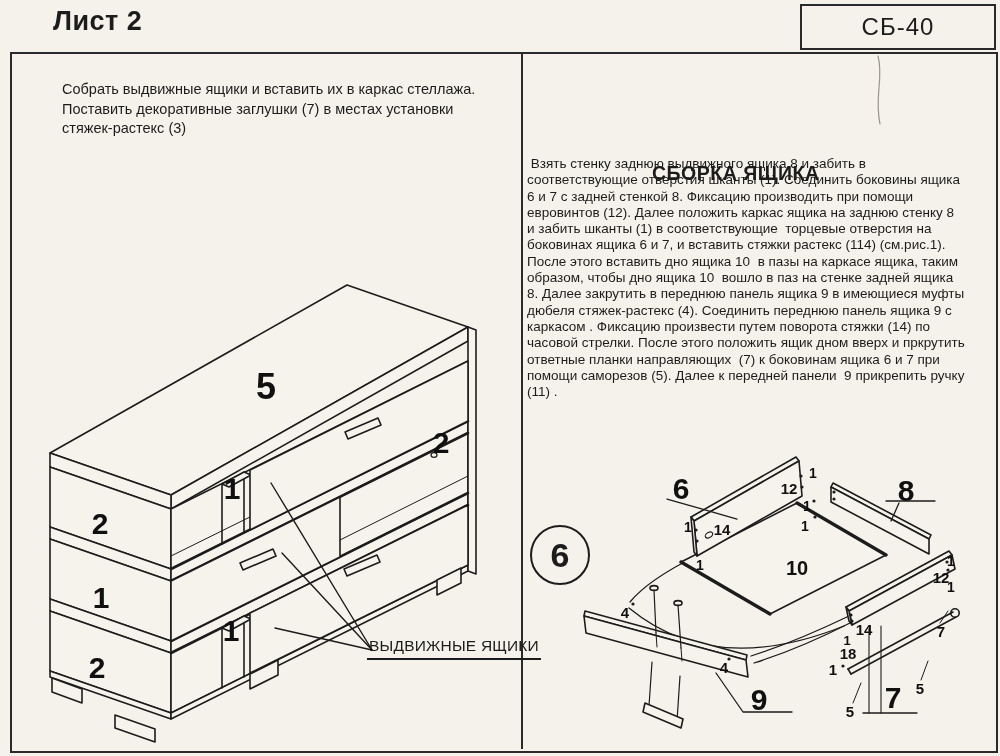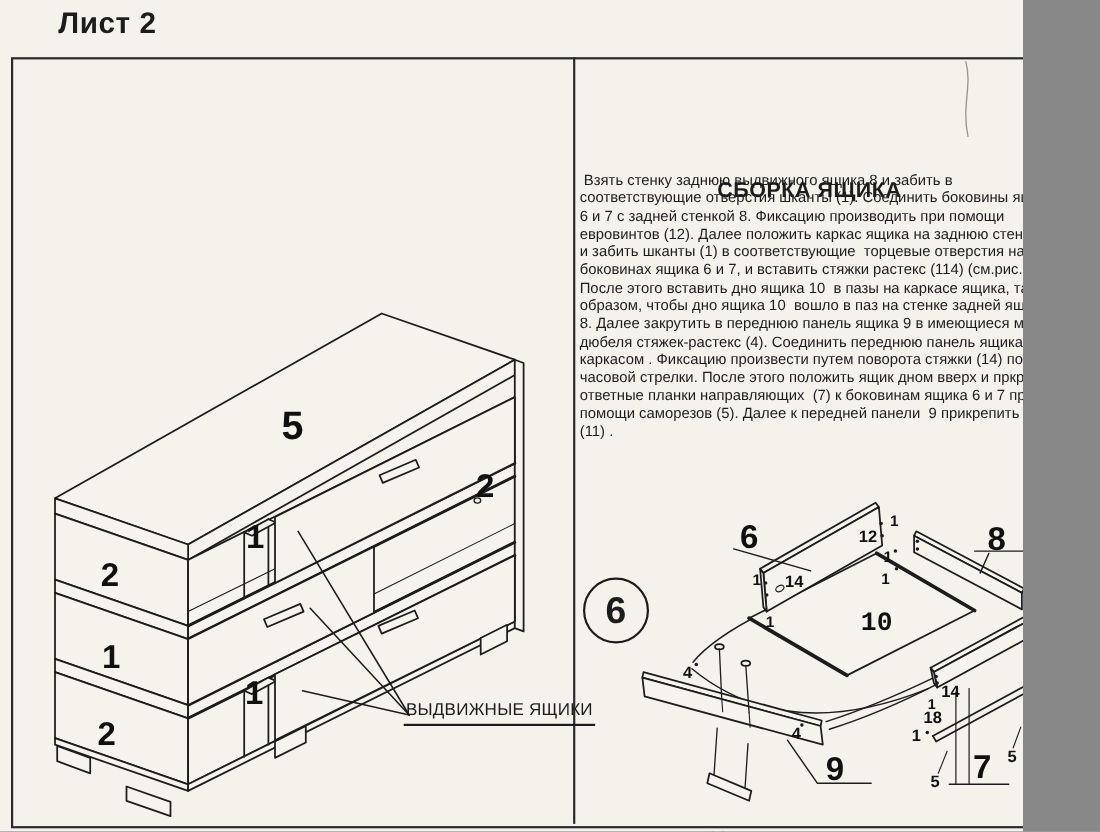--- a/index.html
+++ b/index.html
@@ -1,18 +1,18 @@
 <!DOCTYPE html>
 <html style="--ink: #1c1c1c; --paper: #f5f2eb;"><head>
 <meta charset="utf-8">
 <style>
   :root { --ink:#1c1c1c; --paper:#f5f2eb; }
   html,body { margin:0; padding:0; background:#888; }
   .page {
-    position:relative; width:930px; height:756px; overflow:hidden;
+    position:relative; width:1000px; height:756px; overflow:hidden;
     background: var(--paper);
     font-family:"Liberation Sans","DejaVu Sans",sans-serif;
     color:var(--ink);
   }
   .sheet-label { position:absolute; left:53px; top:6px; font-size:27px; font-weight:bold; letter-spacing:.5px; }
   .code-box { position:absolute; left:800px; top:4px; width:192px; height:42px;
     border:2px solid #2a2a2a; display:flex; align-items:center; justify-content:center; }
   .code-box span { font-size:24px; letter-spacing:1px; }
   .main-box { position:absolute; left:10px; top:52px; width:984px; height:697px;
     border:2px solid #2a2a2a; }
@@ -30,20 +30,23 @@
   svg.lineart { position:absolute; left:0; top:0; }
   .lineart * { vector-effect:non-scaling-stroke; }
 </style>
 </head>
 <body>
 
 <div class="page">
 
   <div class="sheet-label">Лист 2</div>
 
+  <div class="code-box">
+    <span>СБ-40</span>
+  </div>
 
   <div class="main-box"></div>
   <div class="v-divider"></div>
 
   <svg class="lineart" width="1000" height="756" viewBox="0 0 1000 756" fill="none" stroke="#1c1c1c" stroke-width="1.6" stroke-linejoin="round" stroke-linecap="round">
 
     <g>
 
       <polygon points="50,453 347,285 468,327 171,495" fill="#f6f3ec"></polygon>
       <polygon points="171,495 468,327 468,341 171,509" fill="#f6f3ec"></polygon>
@@ -170,20 +173,23 @@
           <circle cx="948" cy="570" r="1.6"></circle>
         <circle cx="633" cy="604" r="1.6"></circle>
           <circle cx="729" cy="659" r="1.6"></circle>
         <circle cx="843" cy="666" r="1.6"></circle>
       </g>
 
       <path d="M878,56 C884,78 874,96 880,124" stroke="#9a958c" stroke-width="1.2"></path>
     </g>
   </svg>
 
+  <div class="intro-text">Собрать выдвижные ящики и вставить их в каркас стеллажа.
+Поставить декоративные заглушки (7) в местах установки
+стяжек-растекс (3)</div>
 
 
   <div class="drawers-callout">ВЫДВИЖНЫЕ ЯЩИКИ</div>
 
   <div class="right-title">СБОРКА ЯЩИКА</div>
 
   <div class="body-text"> Взять стенку заднюю выдвижного ящика 8 и забить в
 соответствующие отверстия шканты (1). Соединить боковины ящика
 6 и 7 с задней стенкой 8. Фиксацию производить при помощи
 евровинтов (12). Далее положить каркас ящика на заднюю стенку 8
@@ -208,21 +214,21 @@
       <span class="plabel" style="left: 441px; top: 443px; font-size: 30px;">2</span>
       <span class="plabel" style="left: 232px; top: 489px; font-size: 30px;">1</span>
       <span class="plabel" style="left: 100px; top: 524px; font-size: 30px;">2</span>
       <span class="plabel" style="left: 101px; top: 598px; font-size: 30px;">1</span>
       <span class="plabel" style="left: 231px; top: 631px; font-size: 30px;">1</span>
       <span class="plabel" style="left: 97px; top: 668px; font-size: 30px;">2</span>
     </div>
   <div>
       <span class="plabel" style="left: 681px; top: 489px; font-size: 30px;">6</span>
       <span class="plabel" style="left: 906px; top: 491px; font-size: 30px;">8</span>
-      <span class="plabel" style="left: 797px; top: 568px; font-size: 24px; font-family: Liberation Mono, monospace;">10</span>
+      <span class="plabel" style="left: 797px; top: 568px; font-size: 20px;">10</span>
       <span class="plabel" style="left: 759px; top: 700px; font-size: 30px;">9</span>
       <span class="plabel" style="left: 893px; top: 698px; font-size: 30px;">7</span>
       <span class="plabel" style="left: 652px; top: 764px; font-size: 19px;">11</span>
       <span class="plabel" style="left: 789px; top: 488px; font-size: 15px;">12</span>
       <span class="plabel" style="left: 813px; top: 473px; font-size: 14px;">1</span>
       <span class="plabel" style="left: 807px; top: 506px; font-size: 14px;">1</span>
       <span class="plabel" style="left: 805px; top: 526px; font-size: 14px;">1</span>
       <span class="plabel" style="left: 688px; top: 527px; font-size: 14px;">1</span>
       <span class="plabel" style="left: 722px; top: 529px; font-size: 15px;">14</span>
       <span class="plabel" style="left: 700px; top: 565px; font-size: 14px;">1</span>

